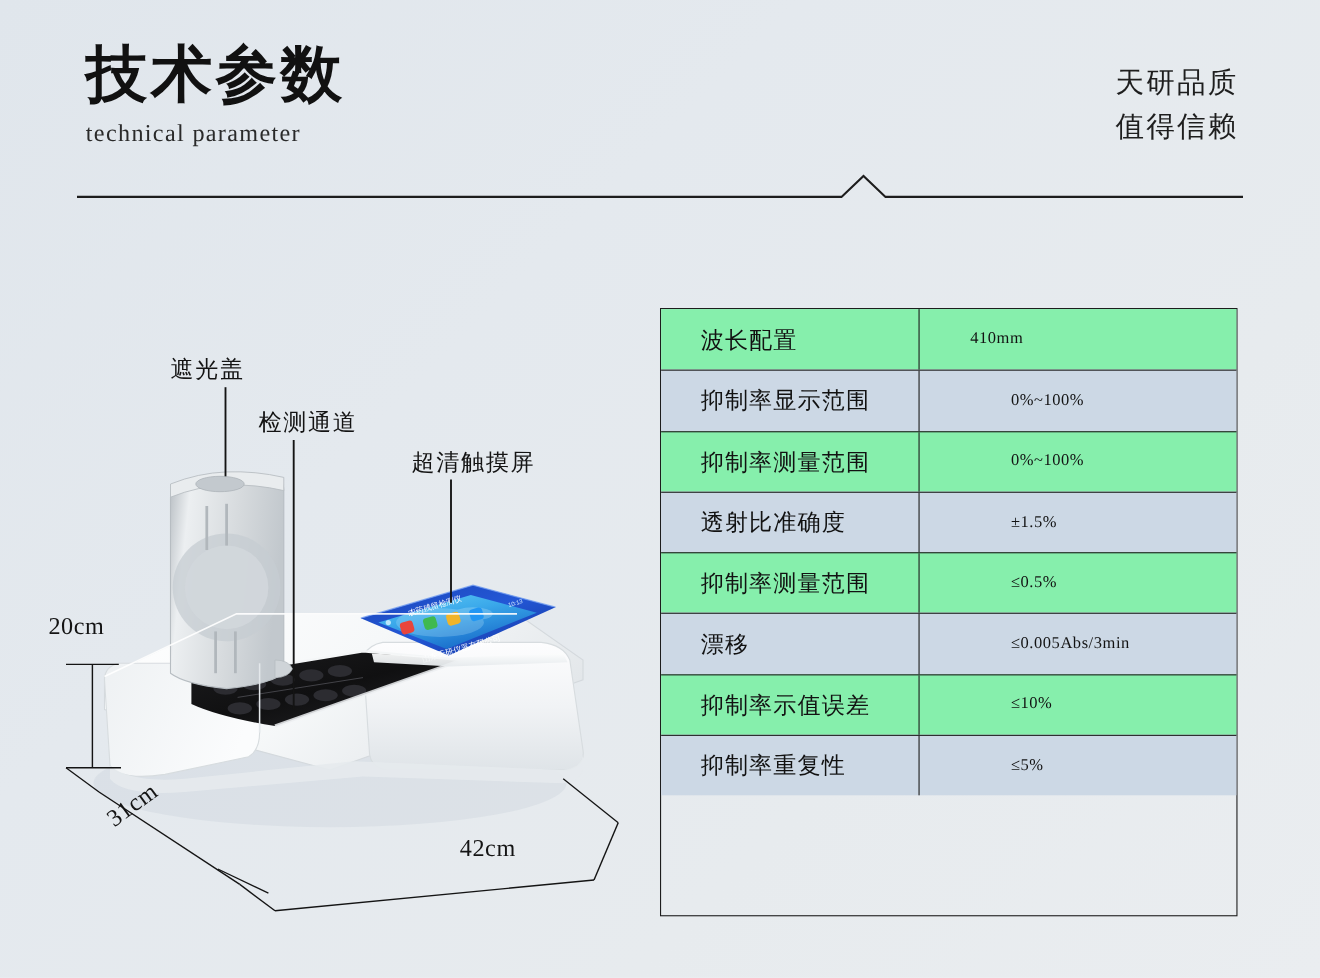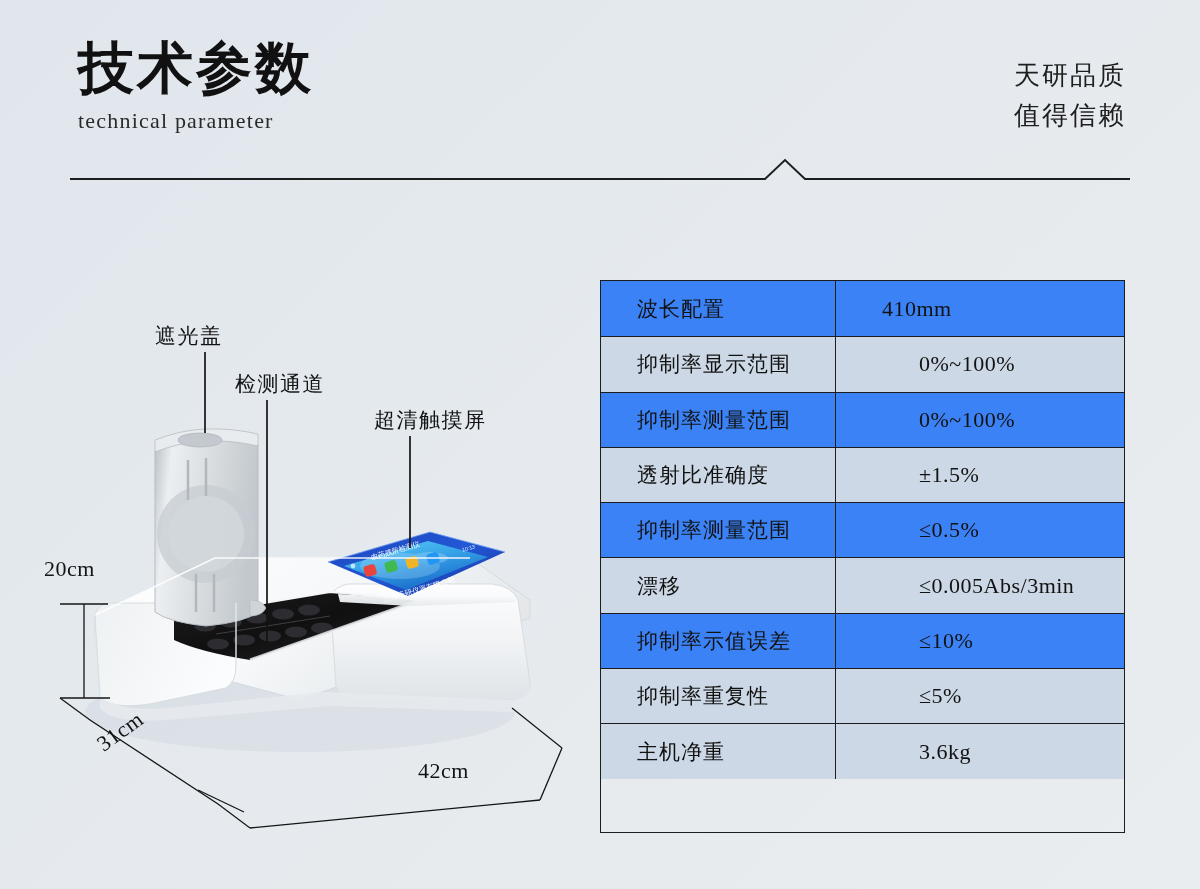--- a/index.html
+++ b/index.html
@@ -37,33 +37,33 @@
 
   
   #spec-table {
     position:absolute; left:600px; top:280px;
     width:525px; height:553px;
     border:1.6px solid #1d1d1d;
     border-collapse:collapse;
   }
   #spec-table .row { display:flex; height:55.3px; }
   #spec-table .row.alt { background:#ccd8e5; }
-  #spec-table .row.norm { background:#3b82f6; }
+  #spec-table .row.norm { background:#86efac; }
   #spec-table .row + .row { border-top:1.4px solid #1d1d1d;gap:37px; }
   #spec-table .cell-k {
     width:235px; flex:0 0 235px;
     border-right:1.4px solid #1d1d1d;
     display:flex; align-items:center;
     padding-left:36px;
     font-size:21px; letter-spacing:1px; color:#121212;
   }
   #spec-table .cell-v {
     flex:1; display:flex; align-items:center;
     padding-left:46px;
-    font-size:22px; letter-spacing:0.5px; color:#121212;
+    font-size:15px; letter-spacing:0.5px; color:#121212;
   }
 
   
   #product { position:absolute; left:0px; top:300px; width:600px; height:560px; }
 
   .callout-label {
     position:absolute; font-size:21px; letter-spacing:1.5px;
     color:#141414; white-space:nowrap;
   }
   .dim-label {
@@ -119,24 +119,20 @@
       <div class="cell-k">漂移</div>
       <div class="cell-v">≤0.005Abs/3min</div>
     </div>
     <div class="row norm">
       <div class="cell-k">抑制率示值误差</div>
       <div class="cell-v">≤10%</div>
     </div>
     <div class="row alt">
       <div class="cell-k">抑制率重复性</div>
       <div class="cell-v">≤5%</div>
-    </div>
-    <div class="row alt">
-      <div class="cell-k">主机净重</div>
-      <div class="cell-v">3.6kg</div>
     </div>
   </div>
 
 <div id="product">
 
   <svg width="600" height="560" viewBox="0 0 600 560">
     <defs>
       <linearGradient id="gBodyTop" x1="0" y1="0" x2="1" y2="0.4">
         <stop offset="0" stop-color="#ffffff"></stop>
         <stop offset="0.55" stop-color="#f6f8f9"></stop>

